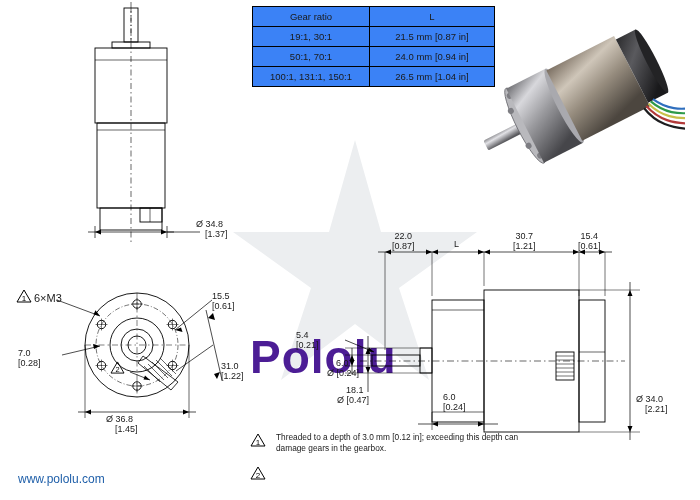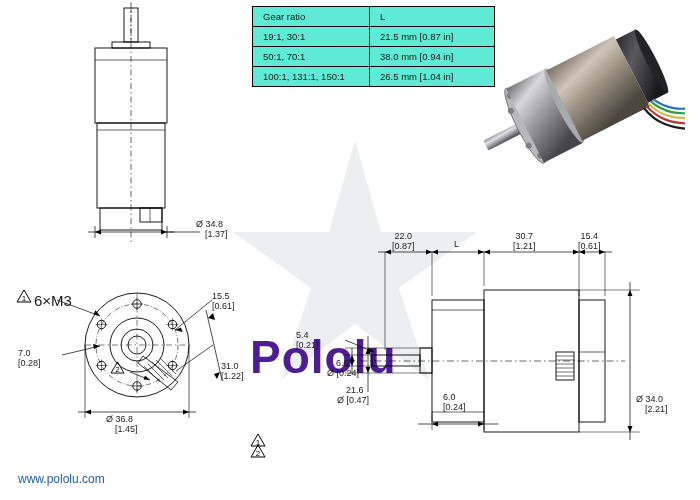--- a/index.html
+++ b/index.html
@@ -35,24 +35,24 @@
   
   .spec-table {
     position:absolute;
     left:252px; top:6px;
     border-collapse:collapse;
     font-size:9.5px;
   }
   .spec-table td, .spec-table th {
     border:1px solid #000;
     padding:4px 10px;
-    text-align:left;
+    text-align:center;
     font-weight:normal;
     white-space:nowrap;
-    background:#5eead4;
+    background:#3b82f6;
   }
   .spec-table th { font-weight:normal; }
   .spec-table td.c0, .spec-table th.c0 { min-width:96px; }
   .spec-table td.c1, .spec-table th.c1 { min-width:104px; }
 
   
   .url {
     position:absolute;
     left:18px; top:472px;
     font-size:12px;
@@ -64,21 +64,21 @@
   .note { position:relative; margin-bottom:11px; padding-left:26px; font-size:8.3px; line-height:1.35; }
   .note .tri {
     position:absolute; left:0; top:1px;
     width:16px; height:14px;
   }
   .tri svg { display:block; }
 
   
   .dim { position:absolute; font-size:9px; line-height:1.15; white-space:nowrap; text-align:center; }
   .dim .b { display:block; }
-  .lbl { position:absolute; font-size:15px; white-space:nowrap; }
+  .lbl { position:absolute; font-size:11px; white-space:nowrap; }
 
   svg.tech { position:absolute; left:0; top:0; width:700px; height:500px; pointer-events:none; }
 
   
   .photo { position:absolute; left:470px; top:22px; width:215px; height:160px; }
 </style>
 </head>
 <body>
 
 <div class="root">
@@ -313,21 +313,21 @@
         <th class="c1">L</th>
       </tr>
     </thead>
     <tbody>
       <tr>
         <td class="c0">19:1, 30:1</td>
         <td class="c1">21.5 mm [0.87 in]</td>
       </tr>
       <tr>
         <td class="c0">50:1, 70:1</td>
-        <td class="c1">38.0 mm [0.94 in]</td>
+        <td class="c1">24.0 mm [0.94 in]</td>
       </tr>
       <tr>
         <td class="c0">100:1, 131:1, 150:1</td>
         <td class="c1">26.5 mm [1.04 in]</td>
       </tr>
     </tbody>
   </table>
 
   <div class="dim" style="left:196px; top:219px; text-align:left;">
     <span class="b"><span>Ø</span> <span>34.8</span></span>
@@ -383,21 +383,21 @@
     <span class="b">5.4</span>
     <span class="b">[0.21]</span>
   </div>
 
   <div class="dim" style="left:327px; top:358px; text-align:left;">
     <span class="b" style="margin-left:9px;">6.0</span>
     <span class="b"><span>Ø</span> <span>[0.24]</span></span>
   </div>
 
   <div class="dim" style="left:337px; top:385px; text-align:left;">
-    <span class="b" style="margin-left:9px;">21.6</span>
+    <span class="b" style="margin-left:9px;">18.1</span>
     <span class="b"><span>Ø</span> <span>[0.47]</span></span>
   </div>
 
   <div class="dim" style="left:443px; top:392px; text-align:left;">
     <span class="b">6.0</span>
     <span class="b">[0.24]</span>
   </div>
 
   <div class="dim" style="left:636px; top:394px; text-align:left;">
     <span class="b"><span>Ø</span> <span>34.0</span></span>
@@ -405,20 +405,21 @@
   </div>
 
   <div class="notes">
     <div class="note">
       <span class="tri">
         <svg viewBox="0 0 16 14">
             <polygon points="8,1 15,13 1,13" fill="none" stroke="#000" stroke-width="1"></polygon>
             <text x="8" y="11.5" font-size="8" text-anchor="middle" font-family="Liberation Sans, sans-serif">1</text>
           </svg>
       </span>
+      <span>Threaded to a depth of 3.0 mm [0.12 in]; exceeding this depth can damage gears in the gearbox.</span>
     </div>
     <div class="note">
       <span class="tri">
         <svg viewBox="0 0 16 14">
             <polygon points="8,1 15,13 1,13" fill="none" stroke="#000" stroke-width="1"></polygon>
             <text x="8" y="11.5" font-size="8" text-anchor="middle" font-family="Liberation Sans, sans-serif">2</text>
           </svg>
       </span>
     </div>
   </div>

